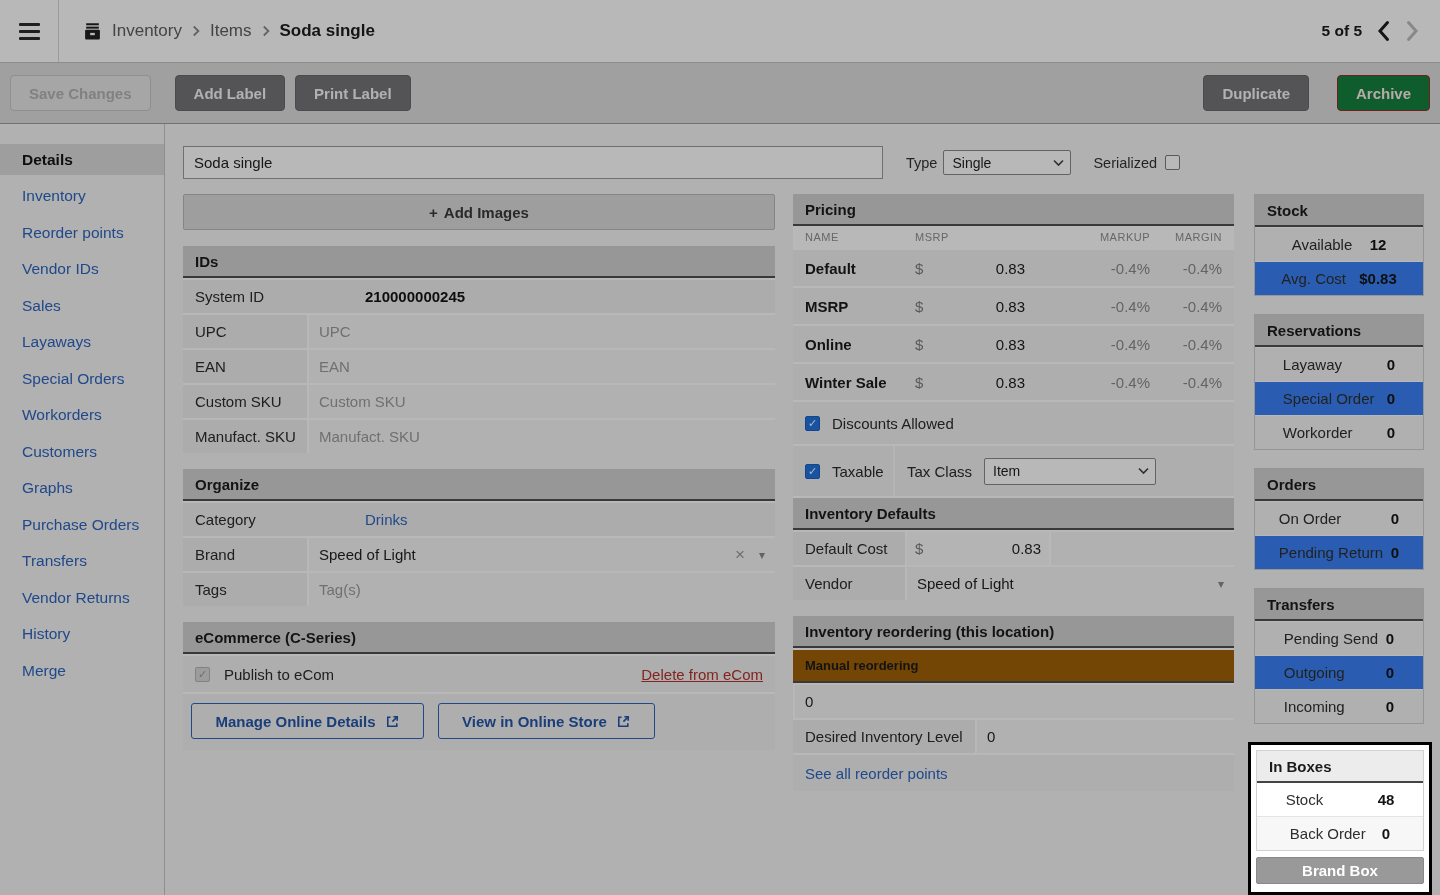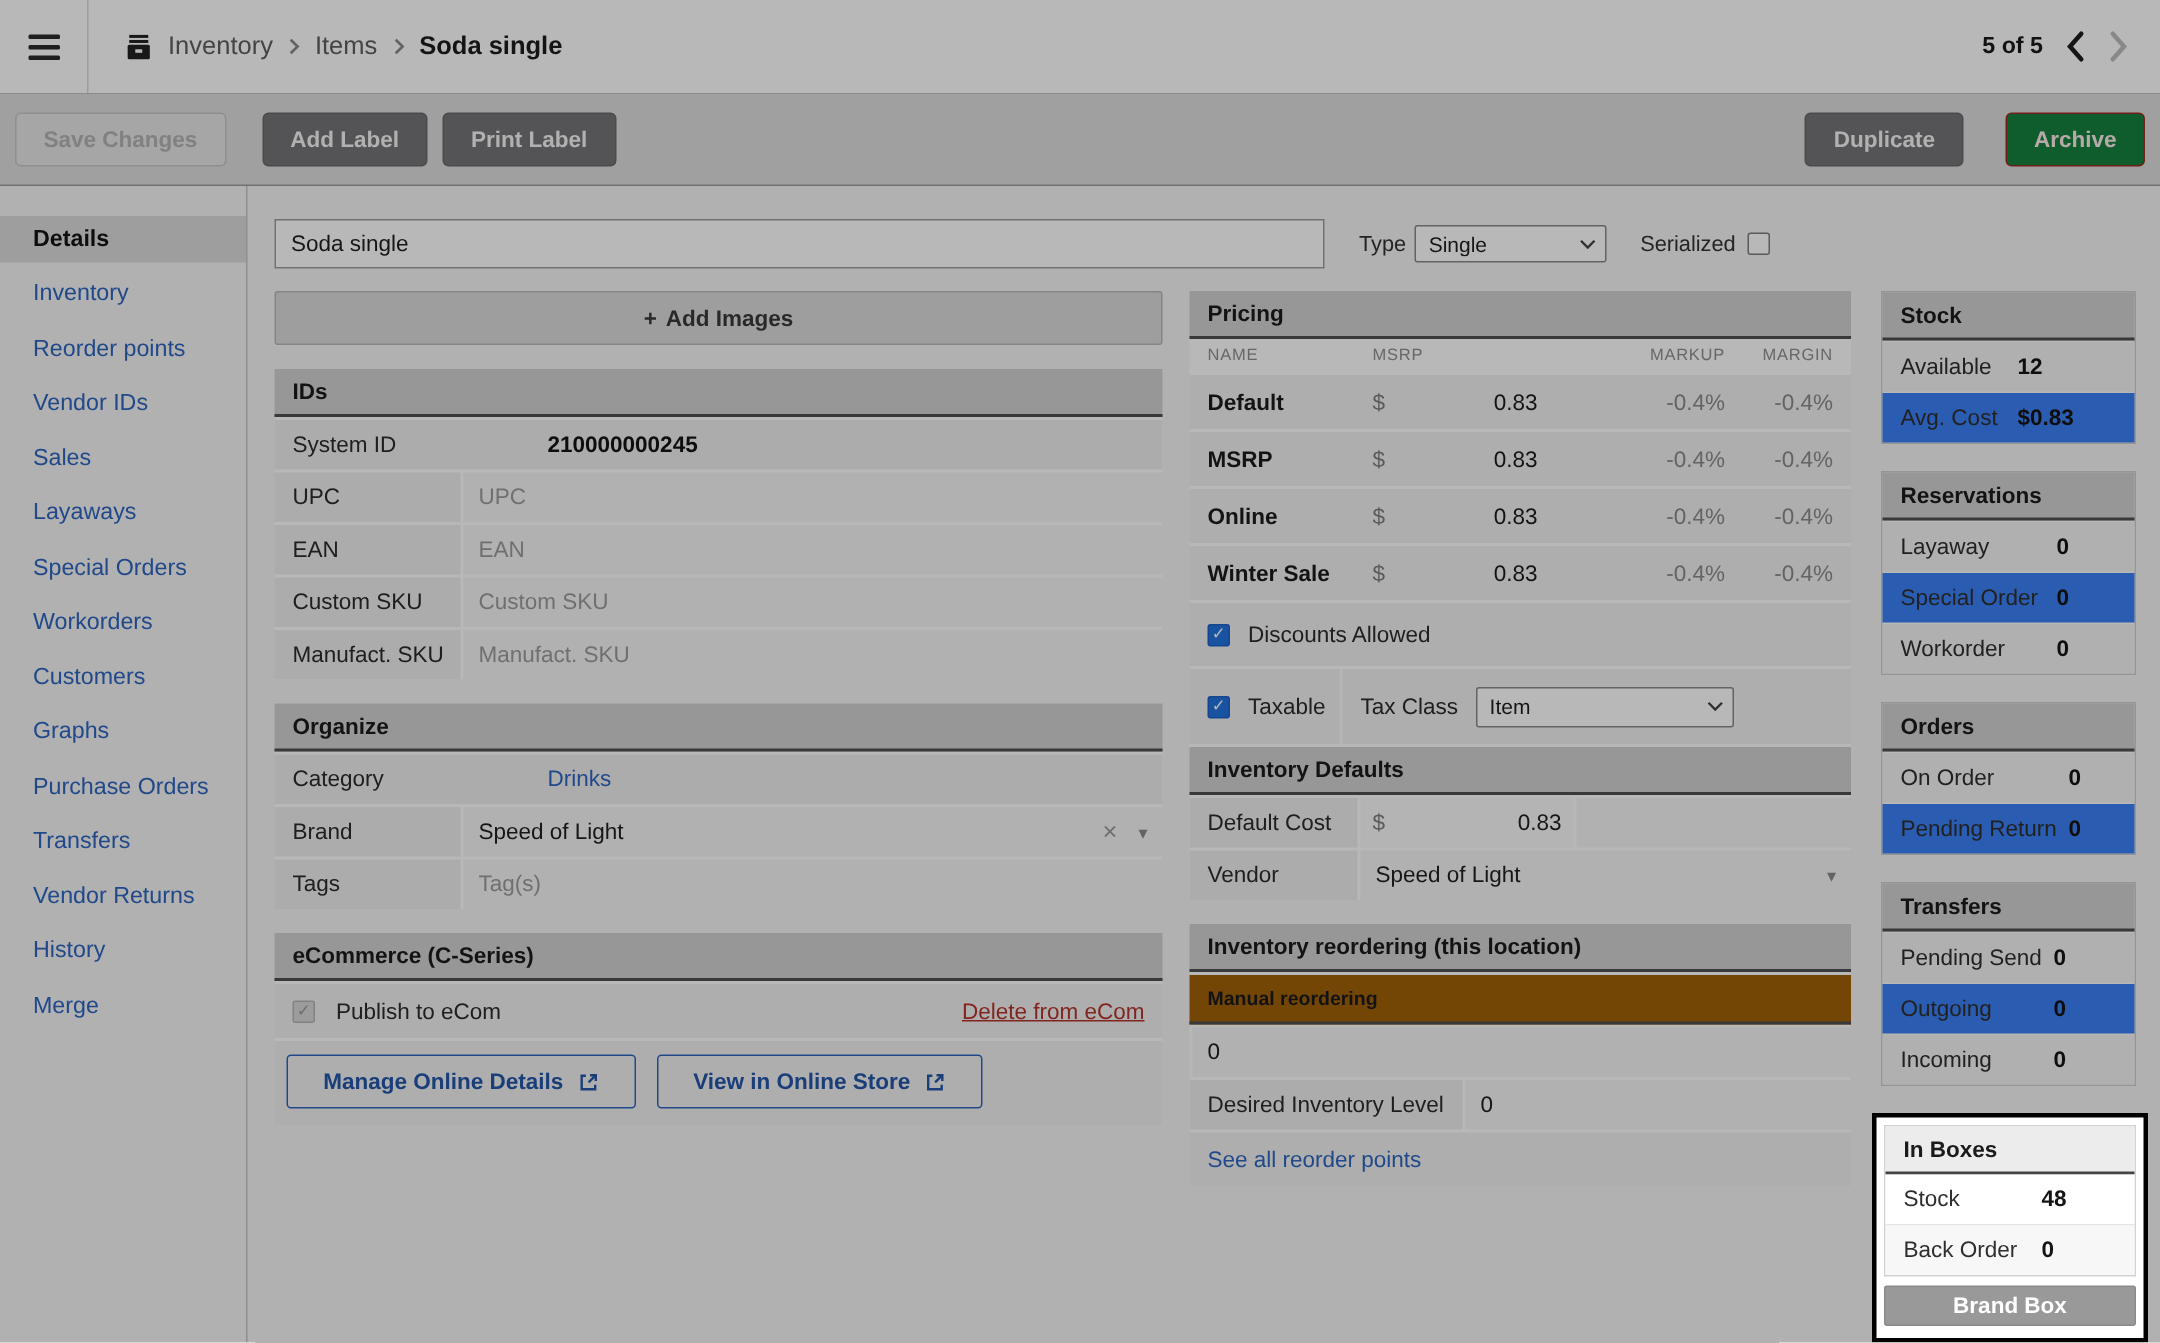--- a/index.html
+++ b/index.html
@@ -98,21 +98,21 @@
   .cost-box .cur{color:#7d7d7d;}
   .cost-box .tin{text-align:right;}
   .rest{flex:1;background:#f6f6f6;height:100%;margin-left:2px;}
   .sub-head{display:flex;align-items:center;height:31px;margin-top:2px;background:#a16207;border-bottom:2px solid #4f4f4f;padding:0 12px;font-size:13px;font-weight:bold;color:#1b1b1b;}
   .flabel.wide{width:170px;}
   .link-row{display:flex;align-items:center;height:36px;margin-top:2px;background:#f2f2f2;padding:0 12px;font-size:15px;}
 
   
   .card{background:#fff;border:1px solid #cfcfcf;margin-bottom:18px;}
   .card .sec-head{height:30px;}
-  .rrow{display:flex;align-items:center;height:33px;margin-top:1px;padding:0 12px;font-size:15px;background:#f4f4f4;}
+  .rrow{display:flex;align-items:center;height:33px;margin-top:1px;padding:0 12px;font-size:15px;background:#f4f4f4;justify-content:center;}
   .rrow.alt{background:#3b82f6;}
   .rlabel{flex:none;color:#2e2e2e;}
   .rvalue{font-weight:bold;color:#141414;}
   .w-stock .rlabel{width:78px;}
   .w-res .rlabel{width:104px;}
   .w-ord .rlabel{width:112px;}
   .w-tra .rlabel{width:102px;}
   .w-box .rlabel{width:92px;}
 
   

